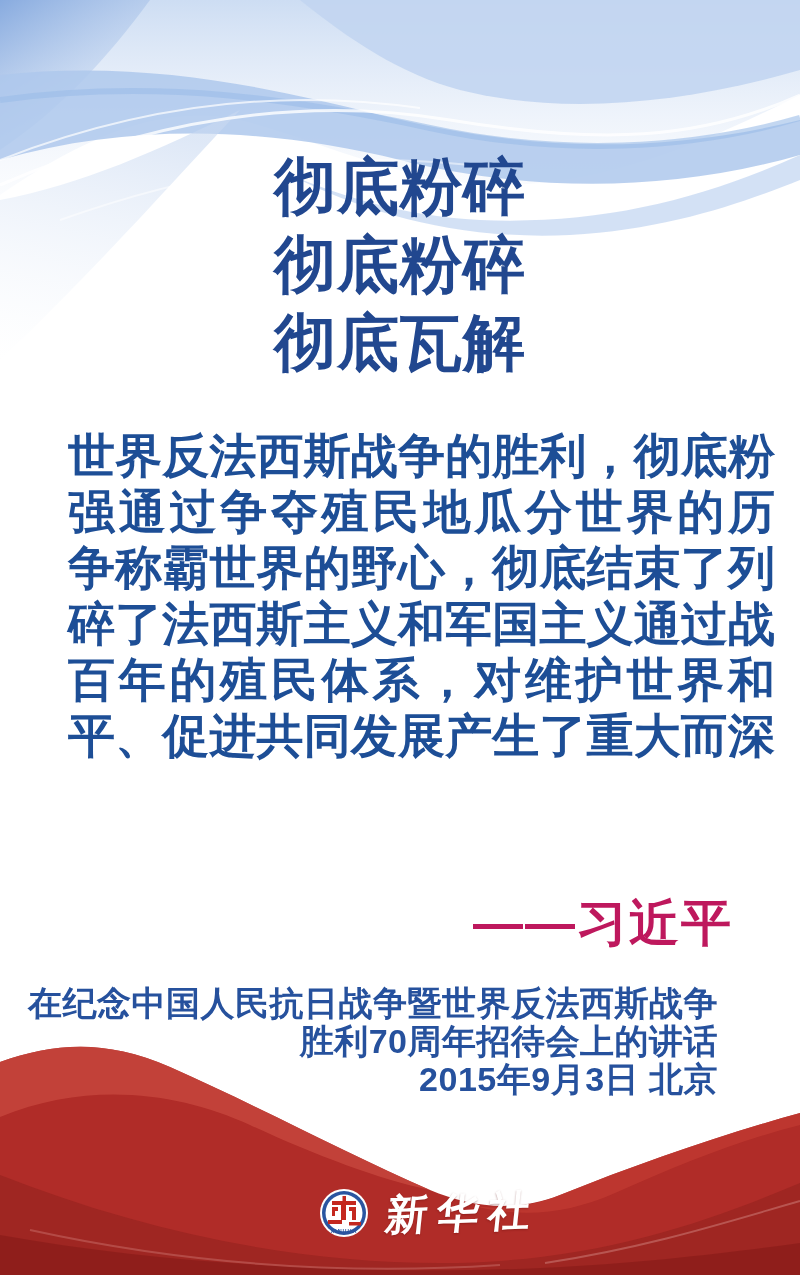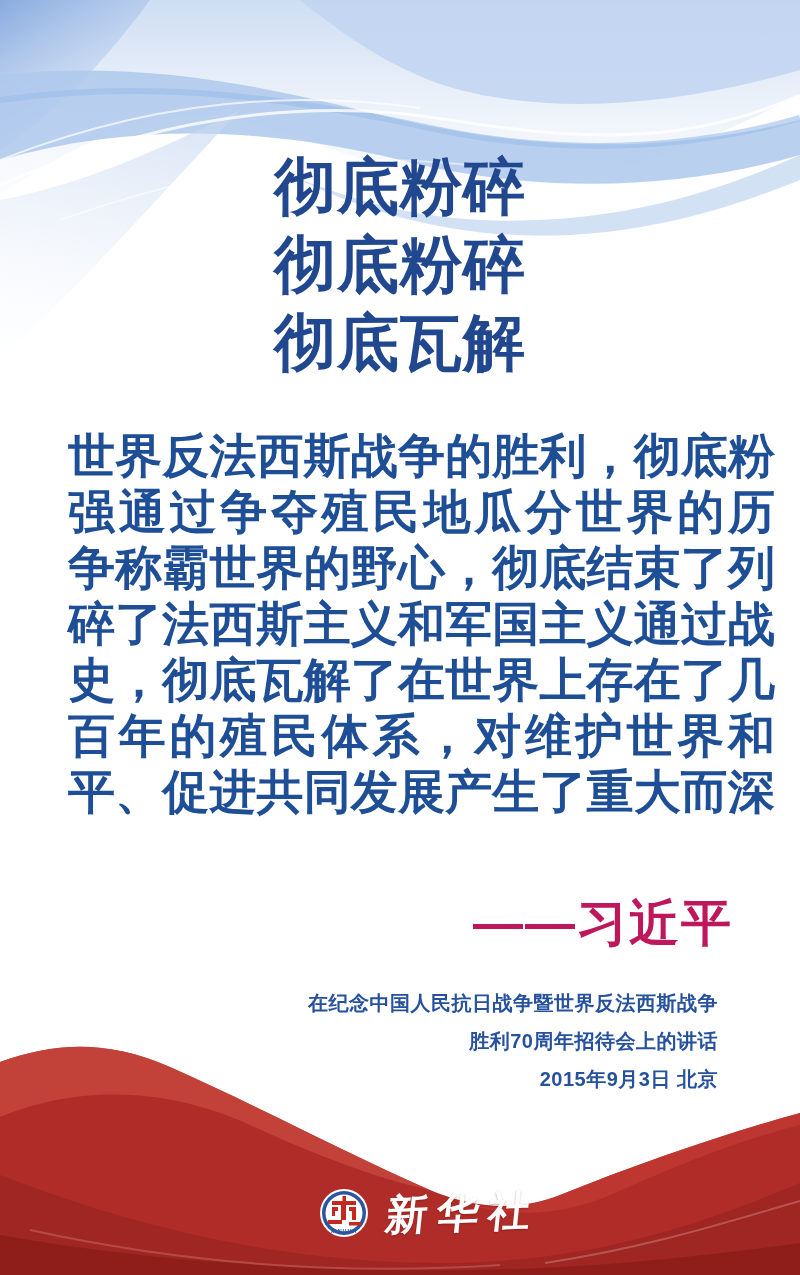--- a/index.html
+++ b/index.html
@@ -25,21 +25,21 @@
   .body-line.no-stretch{text-align-last:left;}
 
   .attribution{
     position:absolute;top:894px;right:67px;
     color:#be185d;font-weight:800;font-size:50px;line-height:58px;
     letter-spacing:2px;white-space:nowrap;
   }
   .source{
     position:absolute;top:984px;right:82px;
     text-align:right;color:#26519d;font-weight:700;
-    font-size:20px;line-height:38px;letter-spacing:.5px;white-space:nowrap;
+    font-size:34px;line-height:38px;letter-spacing:.5px;white-space:nowrap;
   }
 
   .logo{
     position:absolute;left:319px;top:1186px;height:54px;
     display:flex;align-items:center;gap:17px;
   }
   .logo .wordmark{
     color:#ffffff;font-family:"DejaVu Serif",serif;font-weight:bold;
     font-size:42px;letter-spacing:9px;white-space:nowrap;
     transform:skewX(-8deg) rotate(-2deg);
@@ -84,21 +84,20 @@
     <div>彻底粉碎</div>
     <div>彻底粉碎</div>
     <div>彻底瓦解</div>
   </div>
 
   <div class="body-par">
     <div class="body-line">世界反法西斯战争的胜利，彻底粉</div>
     <div class="body-line">强通过争夺殖民地瓜分世界的历</div>
     <div class="body-line">争称霸世界的野心，彻底结束了列</div>
     <div class="body-line">碎了法西斯主义和军国主义通过战</div>
-    <div class="body-line">史，彻底瓦解了在世界上存在了几</div>
     <div class="body-line">百年的殖民体系，对维护世界和</div>
     <div class="body-line">平、促进共同发展产生了重大而深</div>
   </div>
 
   <div class="attribution">——习近平</div>
 
   <div class="source">
     <div>在纪念中国人民抗日战争暨世界反法西斯战争</div>
     <div>胜利70周年招待会上的讲话</div>
     <div>2015年9月3日 北京</div>

